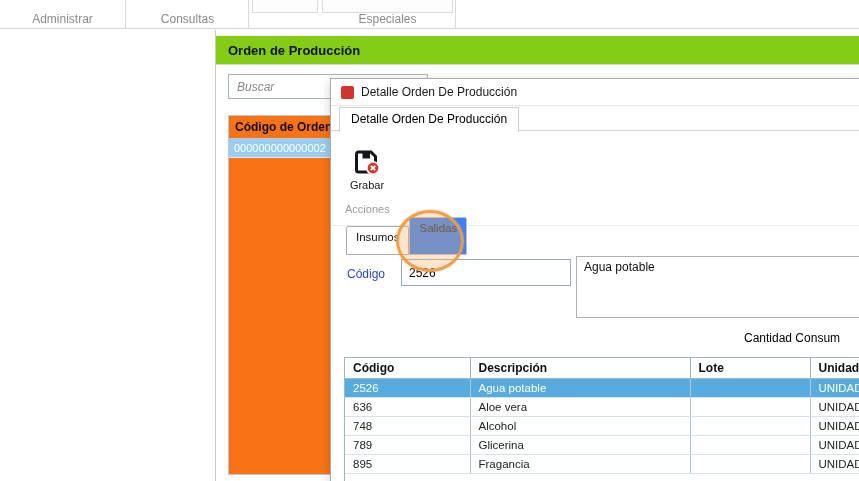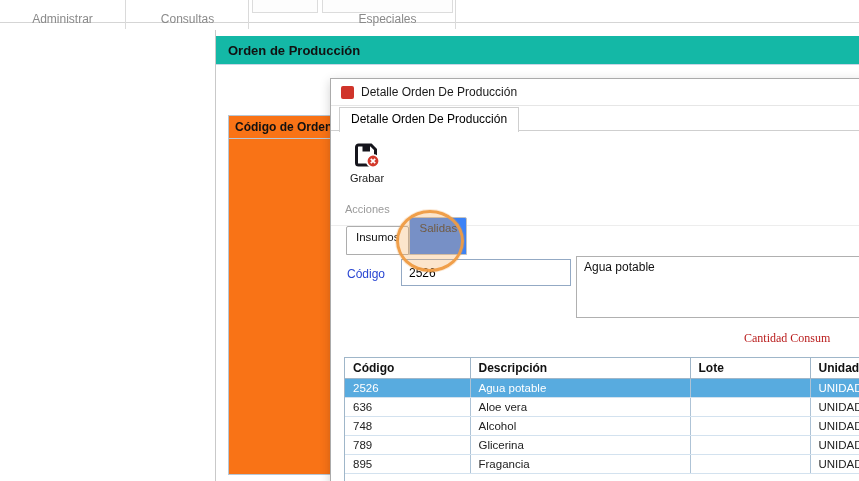--- a/index.html
+++ b/index.html
@@ -3,59 +3,59 @@
 <meta charset="utf-8">
 <style>
   html,body { margin:0; padding:0; background:#e9e9e9; }
   .screen, .screen * { box-sizing:border-box; font-family:"Liberation Sans", sans-serif; }
   .screen {
     position:relative; width:859px; height:481px; overflow:hidden;
     background:#ffffff; margin:0 auto;
   }
 
   
-  .toolbar { position:absolute; left:0; top:0; width:859px; height:23px; background:#fff; border-bottom:1px solid #d5d5d5; }
+  .toolbar { position:absolute; left:0; top:0; width:859px; height:29px; background:#fff; border-bottom:1px solid #d5d5d5; }
   .vdiv { position:absolute; top:0; width:1px; height:29px; background:#dadada; }
   .stub { position:absolute; top:0; height:13px; background:#fdfdfd; border:1px solid #dcdcdc; border-top:none; }
   .rgroup { position:absolute; top:9px; height:20px; line-height:20px; text-align:center; font-size:12px; color:#8a8a8a; }
 
   
   .sidebar { position:absolute; left:0; top:30px; width:215px; height:451px; background:#fff; padding-top:10px; }
   .side-item { height:28px; line-height:28px; padding-left:3px; font-size:12px; color:#1a1a1a; border-bottom:1px solid #e4e4e4; cursor:default; }
   .side-item.active { background:#f0f0f0; }
 
   
   .main { position:absolute; left:215px; top:30px; width:644px; height:451px; background:#fff; border-left:1px solid #c9c9c9; }
-  .main-header { position:absolute; left:0; top:6px; right:0; height:29px; background:#14b8a6; border-bottom:1px solid #c8d6e6; font-weight:bold; font-size:13px; line-height:29px; padding-left:12px; color:#111; }
+  .main-header { position:absolute; left:0; top:6px; right:0; height:29px; background:#84cc16; border-bottom:1px solid #c8d6e6; font-weight:bold; font-size:13px; line-height:29px; padding-left:12px; color:#111; }
   .buscar { position:absolute; left:12px; top:44px; width:200px; height:25px; border:1px solid #abb5bf; font-size:12px; padding:0 8px; outline:none; }
   .buscar::placeholder { font-style:italic; color:#8a8a8a; }
   .orders { position:absolute; left:12px; top:85px; width:190px; height:360px; border:1px solid #b7c7d6; background:#f97316; }
   .orders-header { height:23px; line-height:23px; font-weight:bold; font-size:12px; padding-left:6px; border-bottom:1px solid #b7c7d6; color:#111; }
   .order-row { height:19px; line-height:19px; font-size:11px; padding-left:5px; border-bottom:1px solid #dce9f5; color:#222; }
   .order-row.selected { background:#9bcdf0; color:#fff; }
 
   
   .dialog { position:absolute; left:330px; top:78px; width:535px; height:410px; background:#fff; border:1px solid #ababab; box-shadow:0 3px 10px rgba(0,0,0,.18); z-index:10; }
   .dlg-title { position:absolute; left:0; top:0; width:100%; height:27px; background:#fff; border-bottom:1px solid #e6e6e6; }
   .dlg-icon { position:absolute; left:10px; top:7px; width:13px; height:13px; background:#d0342a; border-radius:2px; }
   .dlg-title-text { position:absolute; left:30px; top:0; line-height:27px; font-size:12px; color:#1a1a1a; }
   .dlg-tabstrip { position:absolute; left:0; top:28px; width:100%; height:24px; border-bottom:1px solid #cfcfcf; }
   .dlg-tab { position:absolute; left:8px; top:0; height:25px; line-height:23px; padding:0 11px; background:#fff; border:1px solid #cfcfcf; border-bottom:none; font-size:12px; z-index:2; }
-  .grabar-btn { position:absolute; left:12px; top:63px; width:48px; height:58px; display:flex; flex-direction:column; align-items:center; gap:4px; font-size:11px; color:#1a1a1a; cursor:default; }
+  .grabar-btn { position:absolute; left:12px; top:70px; width:48px; height:58px; display:flex; flex-direction:column; align-items:center; gap:4px; font-size:11px; color:#1a1a1a; cursor:default; }
   .acciones { position:absolute; left:14px; top:124px; font-size:11px; color:#9a9a9a; }
   .ribbon-sep { position:absolute; left:0; top:146px; width:100%; height:1px; background:#ededed; }
 
   .inner-tabs { position:absolute; left:15px; top:153px; height:23px; display:flex; align-items:flex-end; }
   .itab { height:38px; line-height:21px; padding:0 9px; font-size:11.5px; border:1px solid #c2c2c2; background:#3b82f6; border-radius:2px 2px 0 0; color:#333; }
   .itab.active { background:#fff; border-color:#adadad; height:29px; z-index:2; color:#111; }
 
   .codigo-label { position:absolute; left:16px; top:188px; font-size:12px; color:#2946d2; }
   .codigo-input { position:absolute; left:70px; top:180px; width:170px; height:27px; border:1px solid #93a9c4; font-size:12px; padding:0 7px; outline:none; }
   .desc-box { position:absolute; left:245px; top:177px; width:290px; height:62px; border:1px solid #b0b0b0; font-size:12px; padding:3px 7px; color:#111; }
-  .cantidad { position:absolute; left:413px; top:252px; font-size:12px; color:#b91c1c; white-space:nowrap;font-family:Liberation Serif, serif; }
+  .cantidad { position:absolute; left:413px; top:252px; font-size:12px; color:#000000; white-space:nowrap; }
 
   .grid { position:absolute; left:13px; top:278px; width:522px; height:132px; overflow:hidden; border-top:1px solid #9fb6c9; border-left:1px solid #9fb6c9; background:#fff; }
   .grid table { border-collapse:collapse; table-layout:fixed; width:585px; }
   .grid th { height:20px; font-size:12px; font-weight:bold; text-align:left; padding:0 8px; border-right:1px solid #9fb6c9; border-bottom:1px solid #9fb6c9; background:#fff; color:#111; white-space:nowrap; overflow:hidden; }
   .grid td { height:19px; font-size:11.5px; padding:0 8px; border-right:1px solid #aec3d6; border-bottom:1px solid #d3e2ef; color:#222; white-space:nowrap; overflow:hidden; }
   .grid tr.selected td { background:#58abdf; color:#fff; }
 
   
   .annot { position:absolute; left:396px; top:210px; width:68px; height:62px; border:3px solid rgba(239,155,67,.95); border-radius:50%; background:rgba(247,175,96,.32); box-shadow:0 0 0 1px rgba(239,155,67,.22); z-index:50; pointer-events:none; }
 </style>
@@ -71,22 +71,24 @@
     <div class="vdiv" style="left:248px;"></div>
     <div class="vdiv" style="left:455px;"></div>
     <div class="rgroup" style="left:0; width:125px;">Administrar</div>
     <div class="rgroup" style="left:127px; width:121px;">Consultas</div>
     <div class="rgroup" style="left:320px; width:135px;">Especiales</div>
   </div>
 
 
   <div class="main">
     <div class="main-header">Orden de Producción</div>
+    <input class="buscar" type="text" placeholder="Buscar" style="">
     <div class="orders">
       <div class="orders-header">Código de Orden</div>
+      <div class="order-row selected">000000000000002</div>
     </div>
   </div>
 
   <div class="dialog">
     <div class="dlg-title">
       <span class="dlg-icon"></span>
       <span class="dlg-title-text">Detalle Orden De Producción</span>
     </div>
     <div class="dlg-tabstrip">
       <div class="dlg-tab">Detalle Orden De Producción</div>

